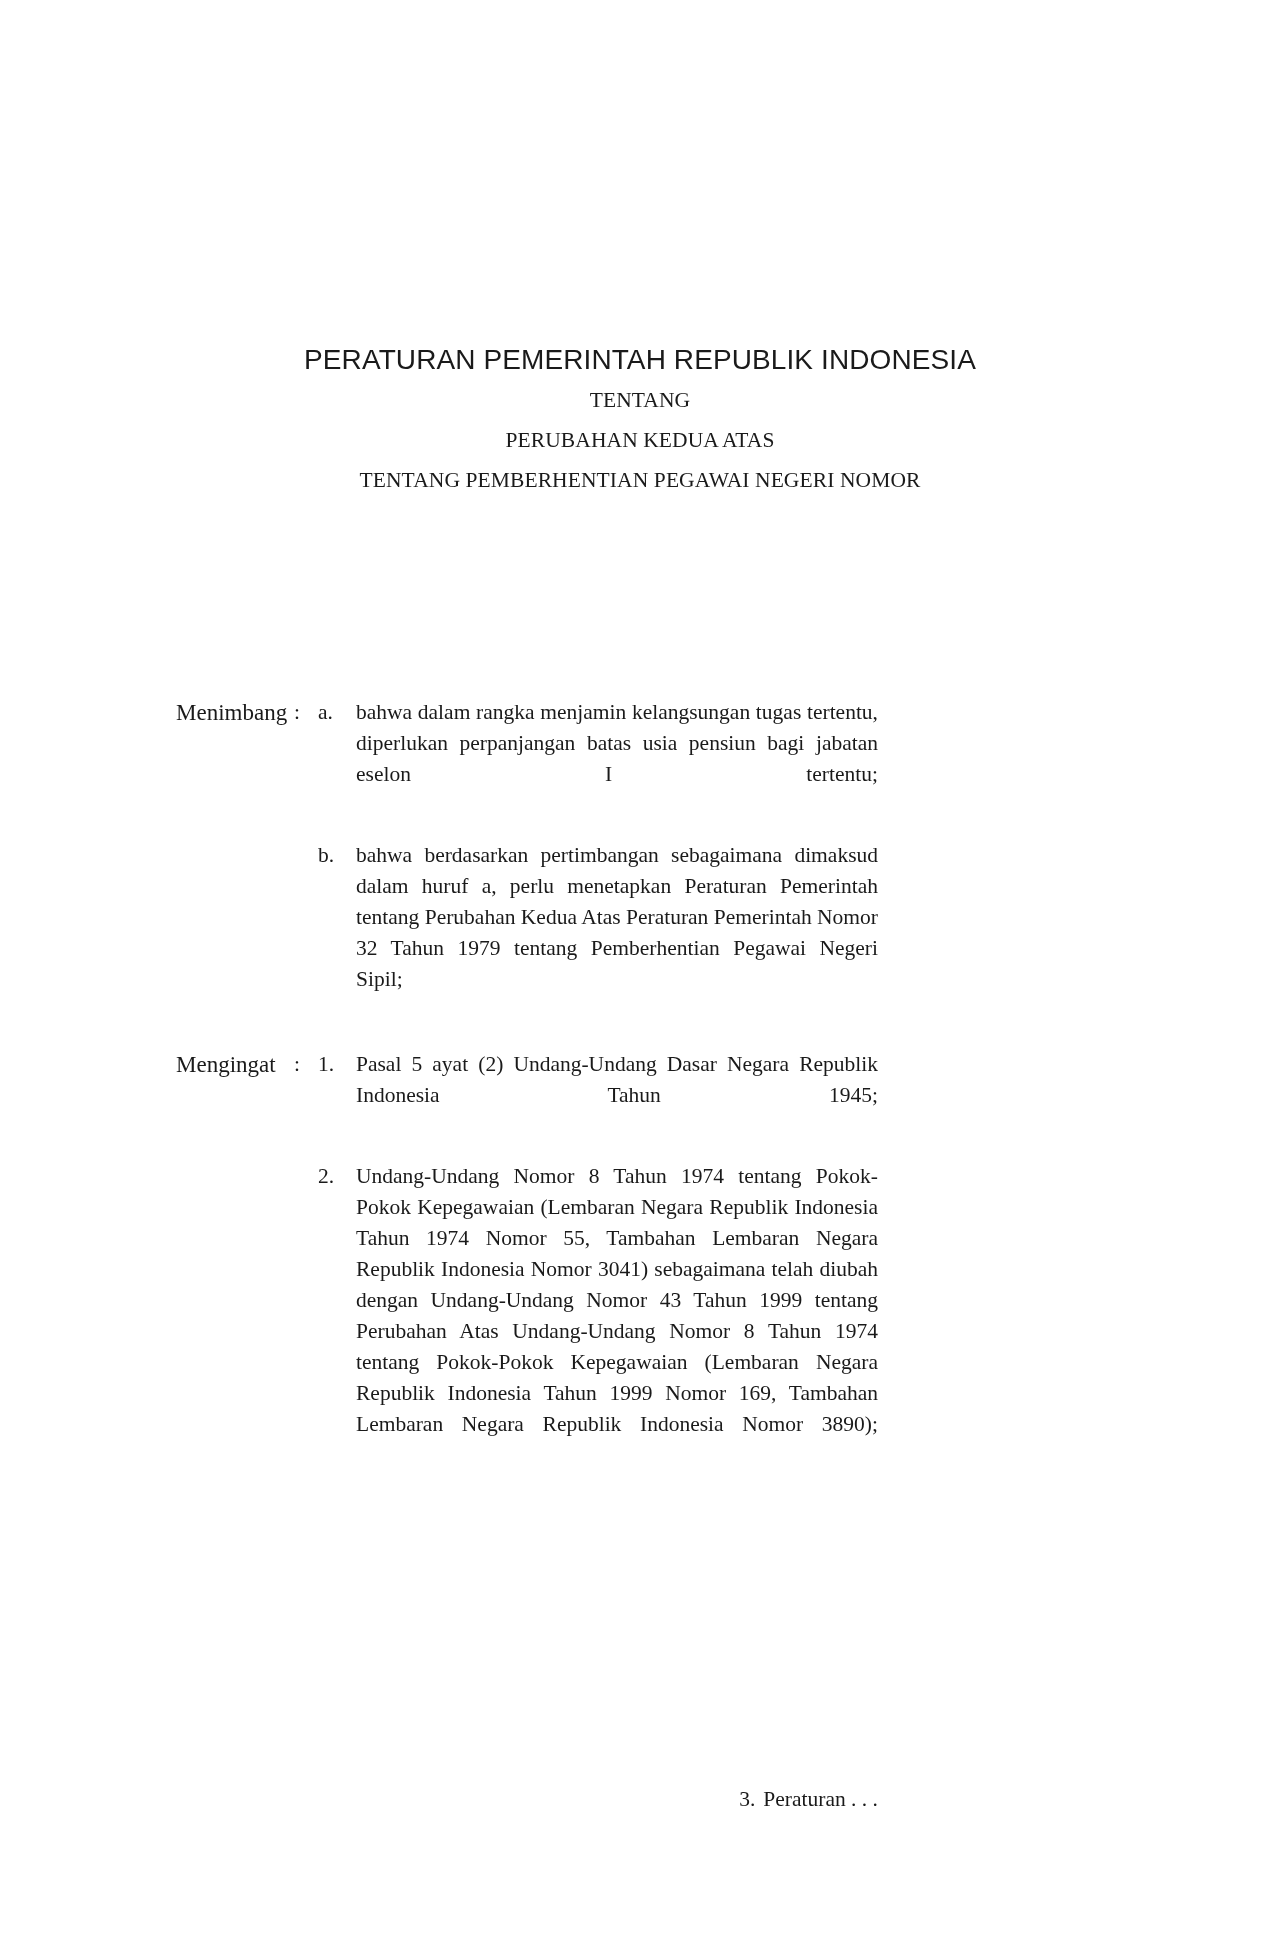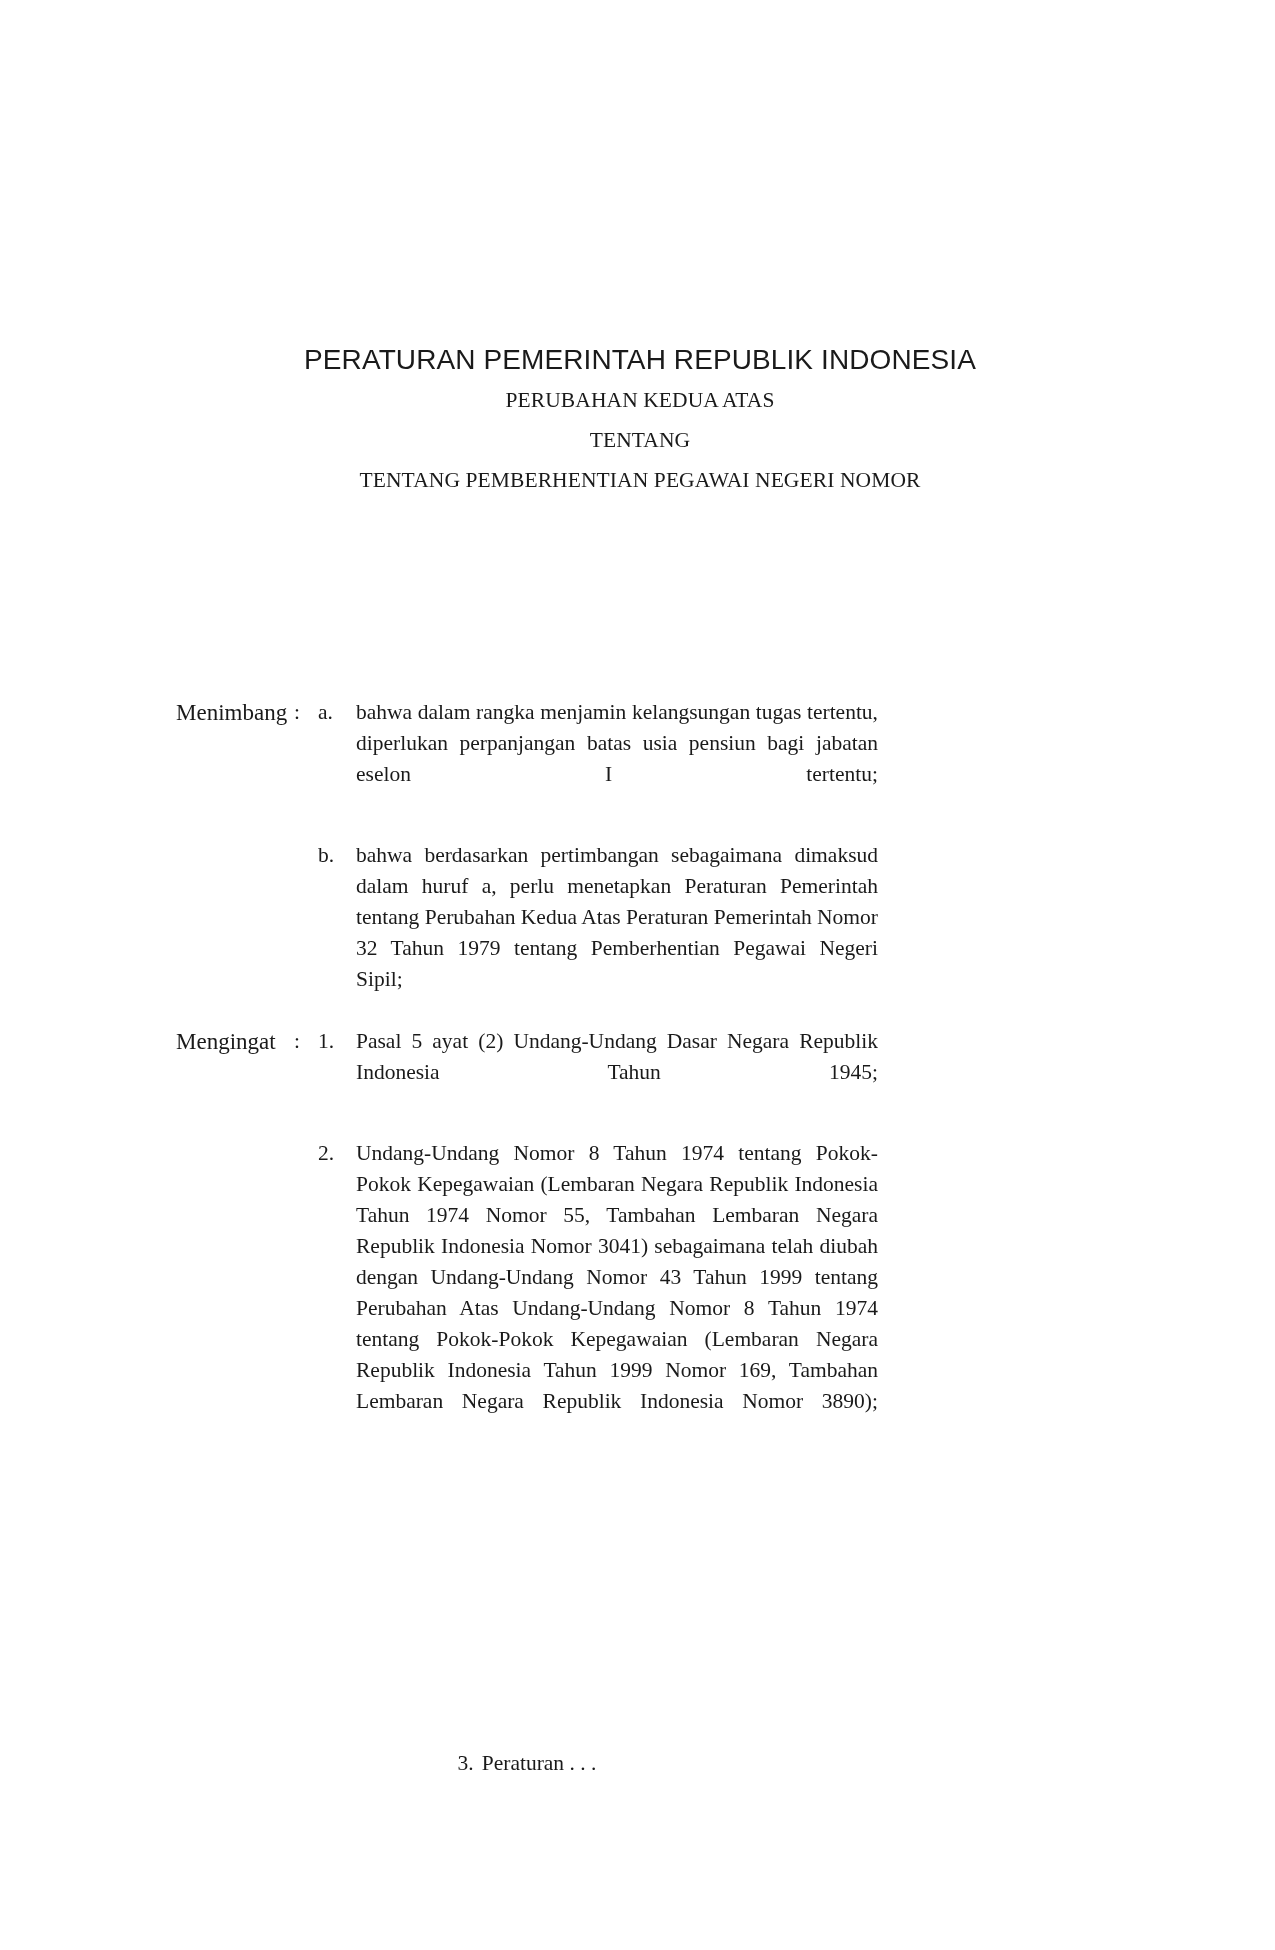--- a/index.html
+++ b/index.html
@@ -64,20 +64,21 @@
     top: 697px;
     width: 702px;
   }
 
   .clause {
     display: flex;
     align-items: flex-start;
     margin-bottom: 0px;
   }
   .clause.mengingat {
+    margin-top: 23px;
   }
 
   .clause-label {
     width: 118px;
     flex: 0 0 118px;
     font-size: 23px;
     line-height: 31px;
     white-space: nowrap;
   }
   .clause-colon {
@@ -115,37 +116,37 @@
   .item-text::after {
     content: "";
     display: inline-block;
     width: 100%;
   }
 
   
   .footer {
     position: absolute;
     left: 176px;
-    top: 1748px;
+    top: 1784px;
     width: 702px;
-    text-align: center;
+    text-align: right;
     font-size: 21.5px;
     line-height: 31px;
   }
   .footer .ftr-marker { margin-right: 8px; }
 </style>
 </head>
 <body>
 
 <div class="page">
 
   <div class="title-block">
     <div class="title-line sans">PERATURAN PEMERINTAH REPUBLIK INDONESIA</div>
+    <div class="title-line">TENTANG</div>
     <div class="title-line">PERUBAHAN KEDUA ATAS</div>
-    <div class="title-line">TENTANG</div>
     <div class="title-line">TENTANG PEMBERHENTIAN PEGAWAI NEGERI NOMOR</div>
   </div>
 
 
   <div class="clauses">
 
     <div class="clause">
       <div class="clause-label">Menimbang</div>
       <div class="clause-colon">:</div>
       <div class="clause-items">

